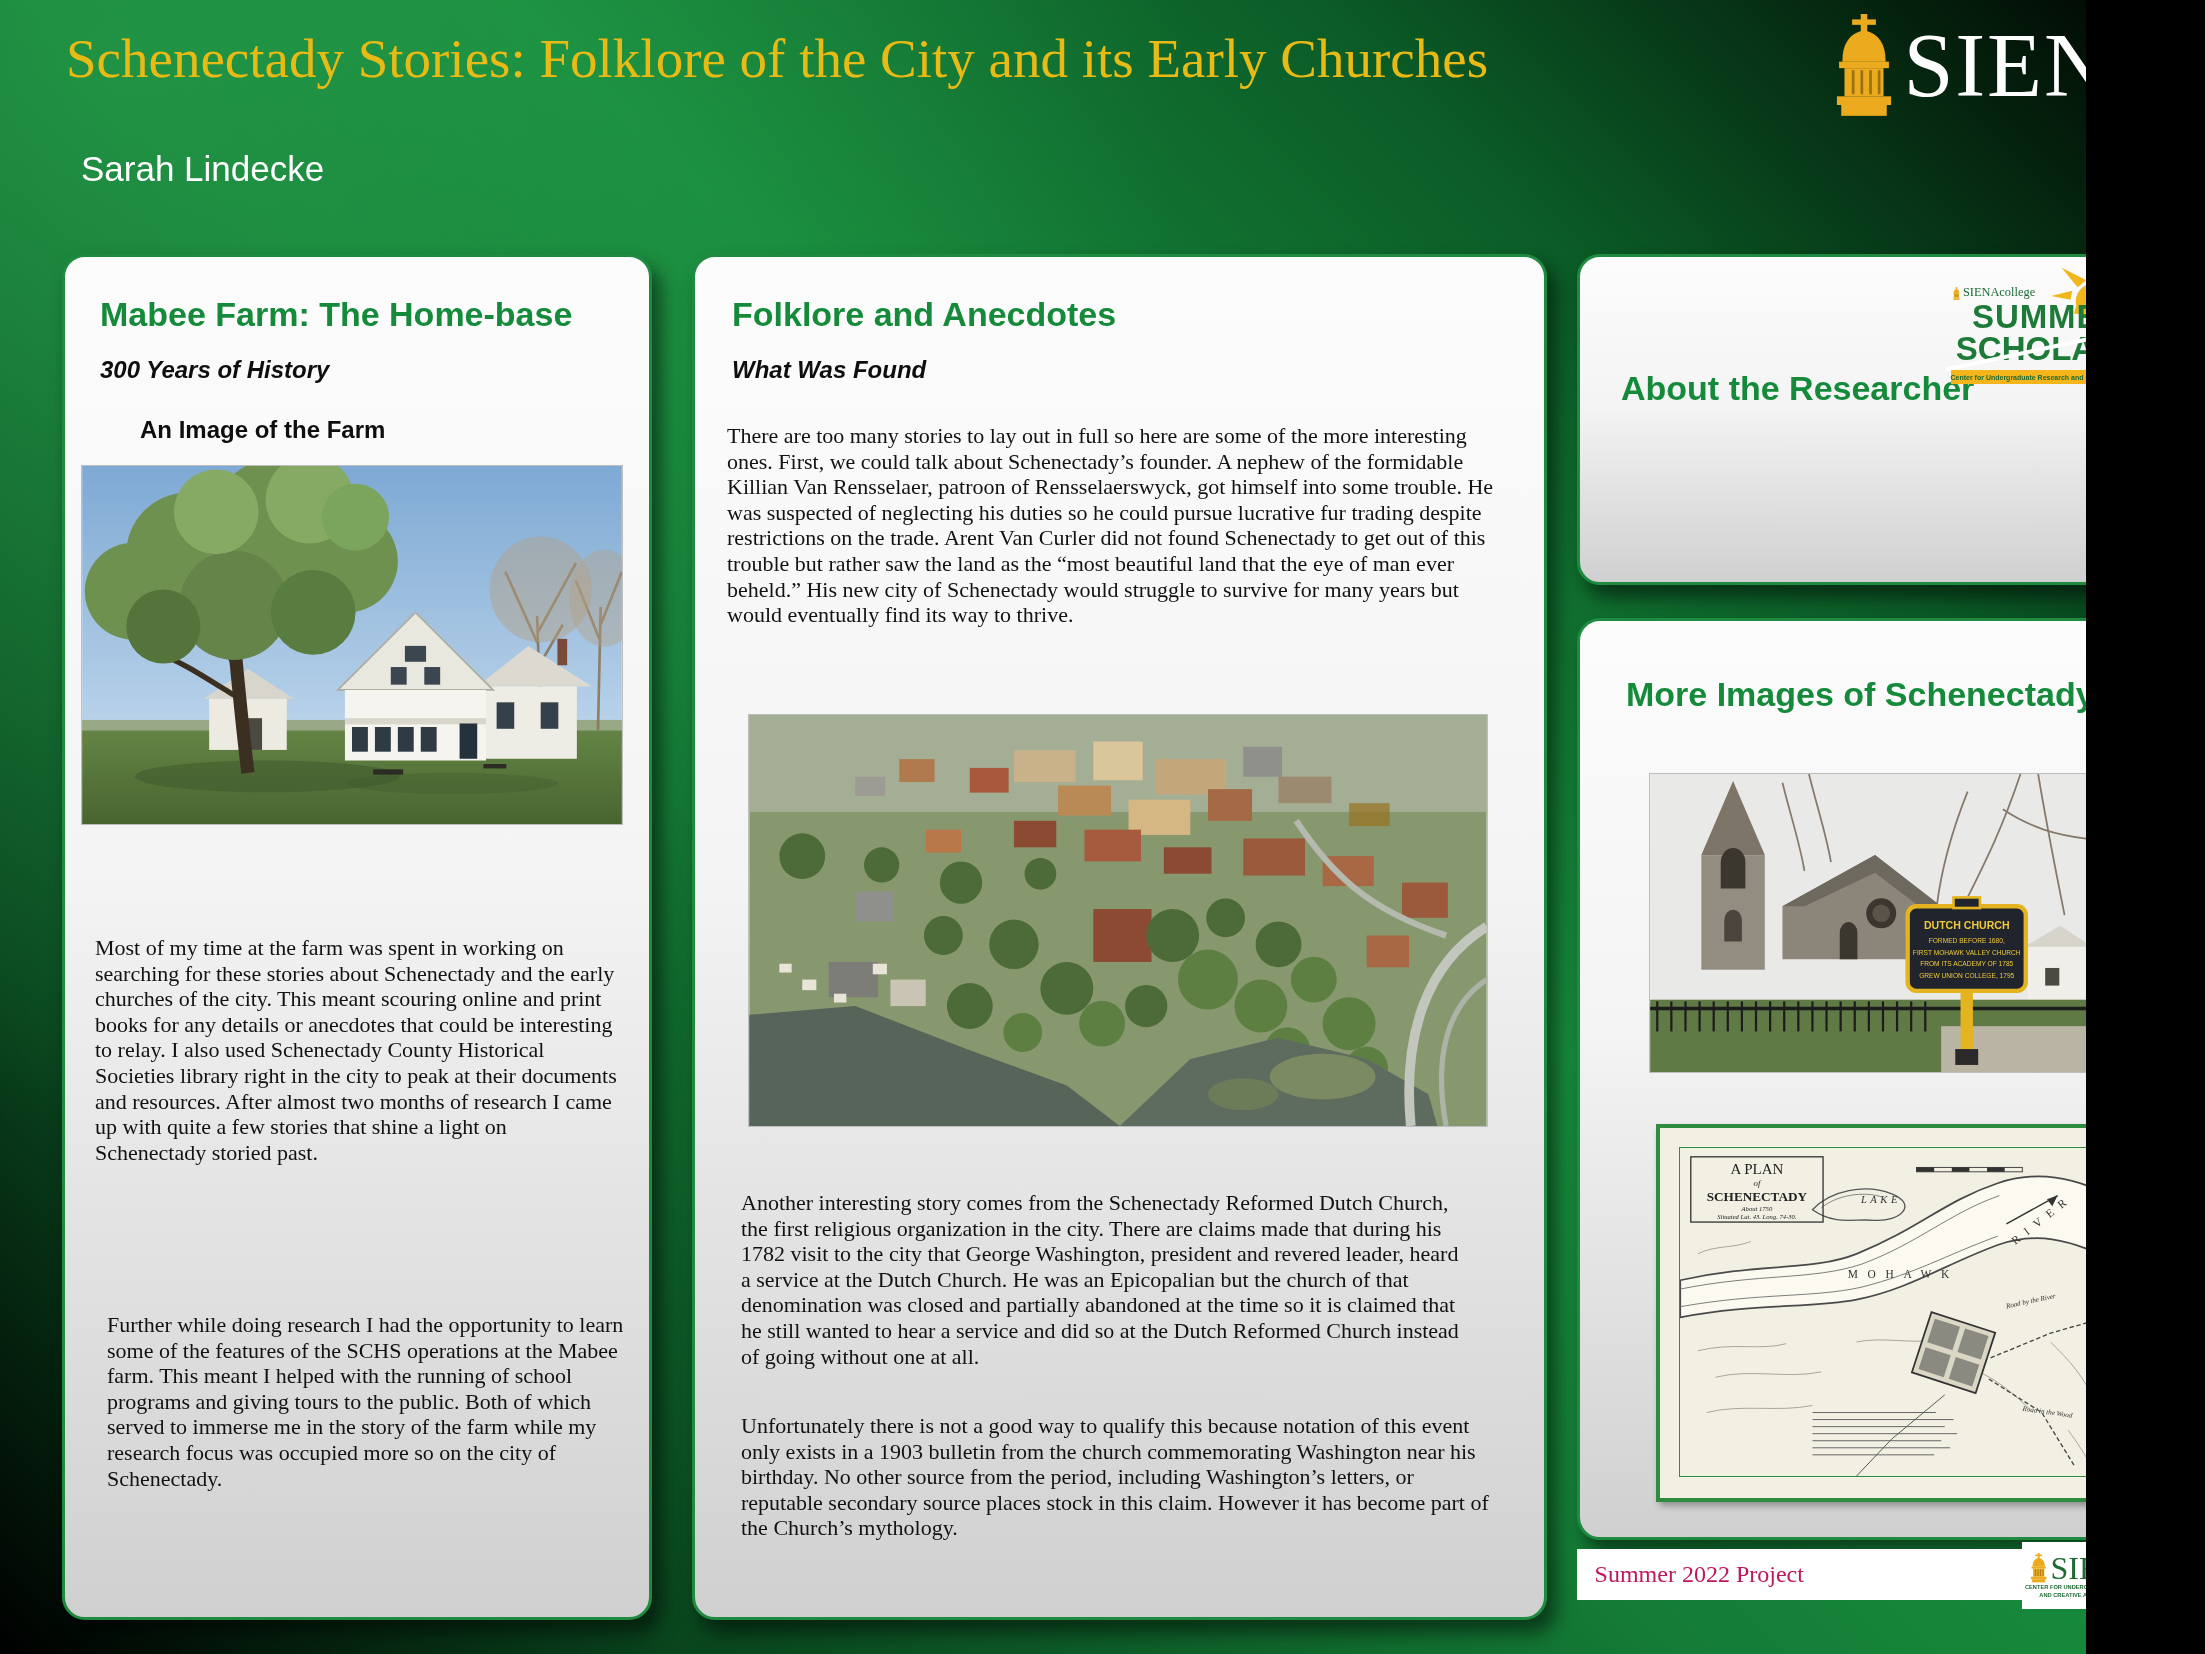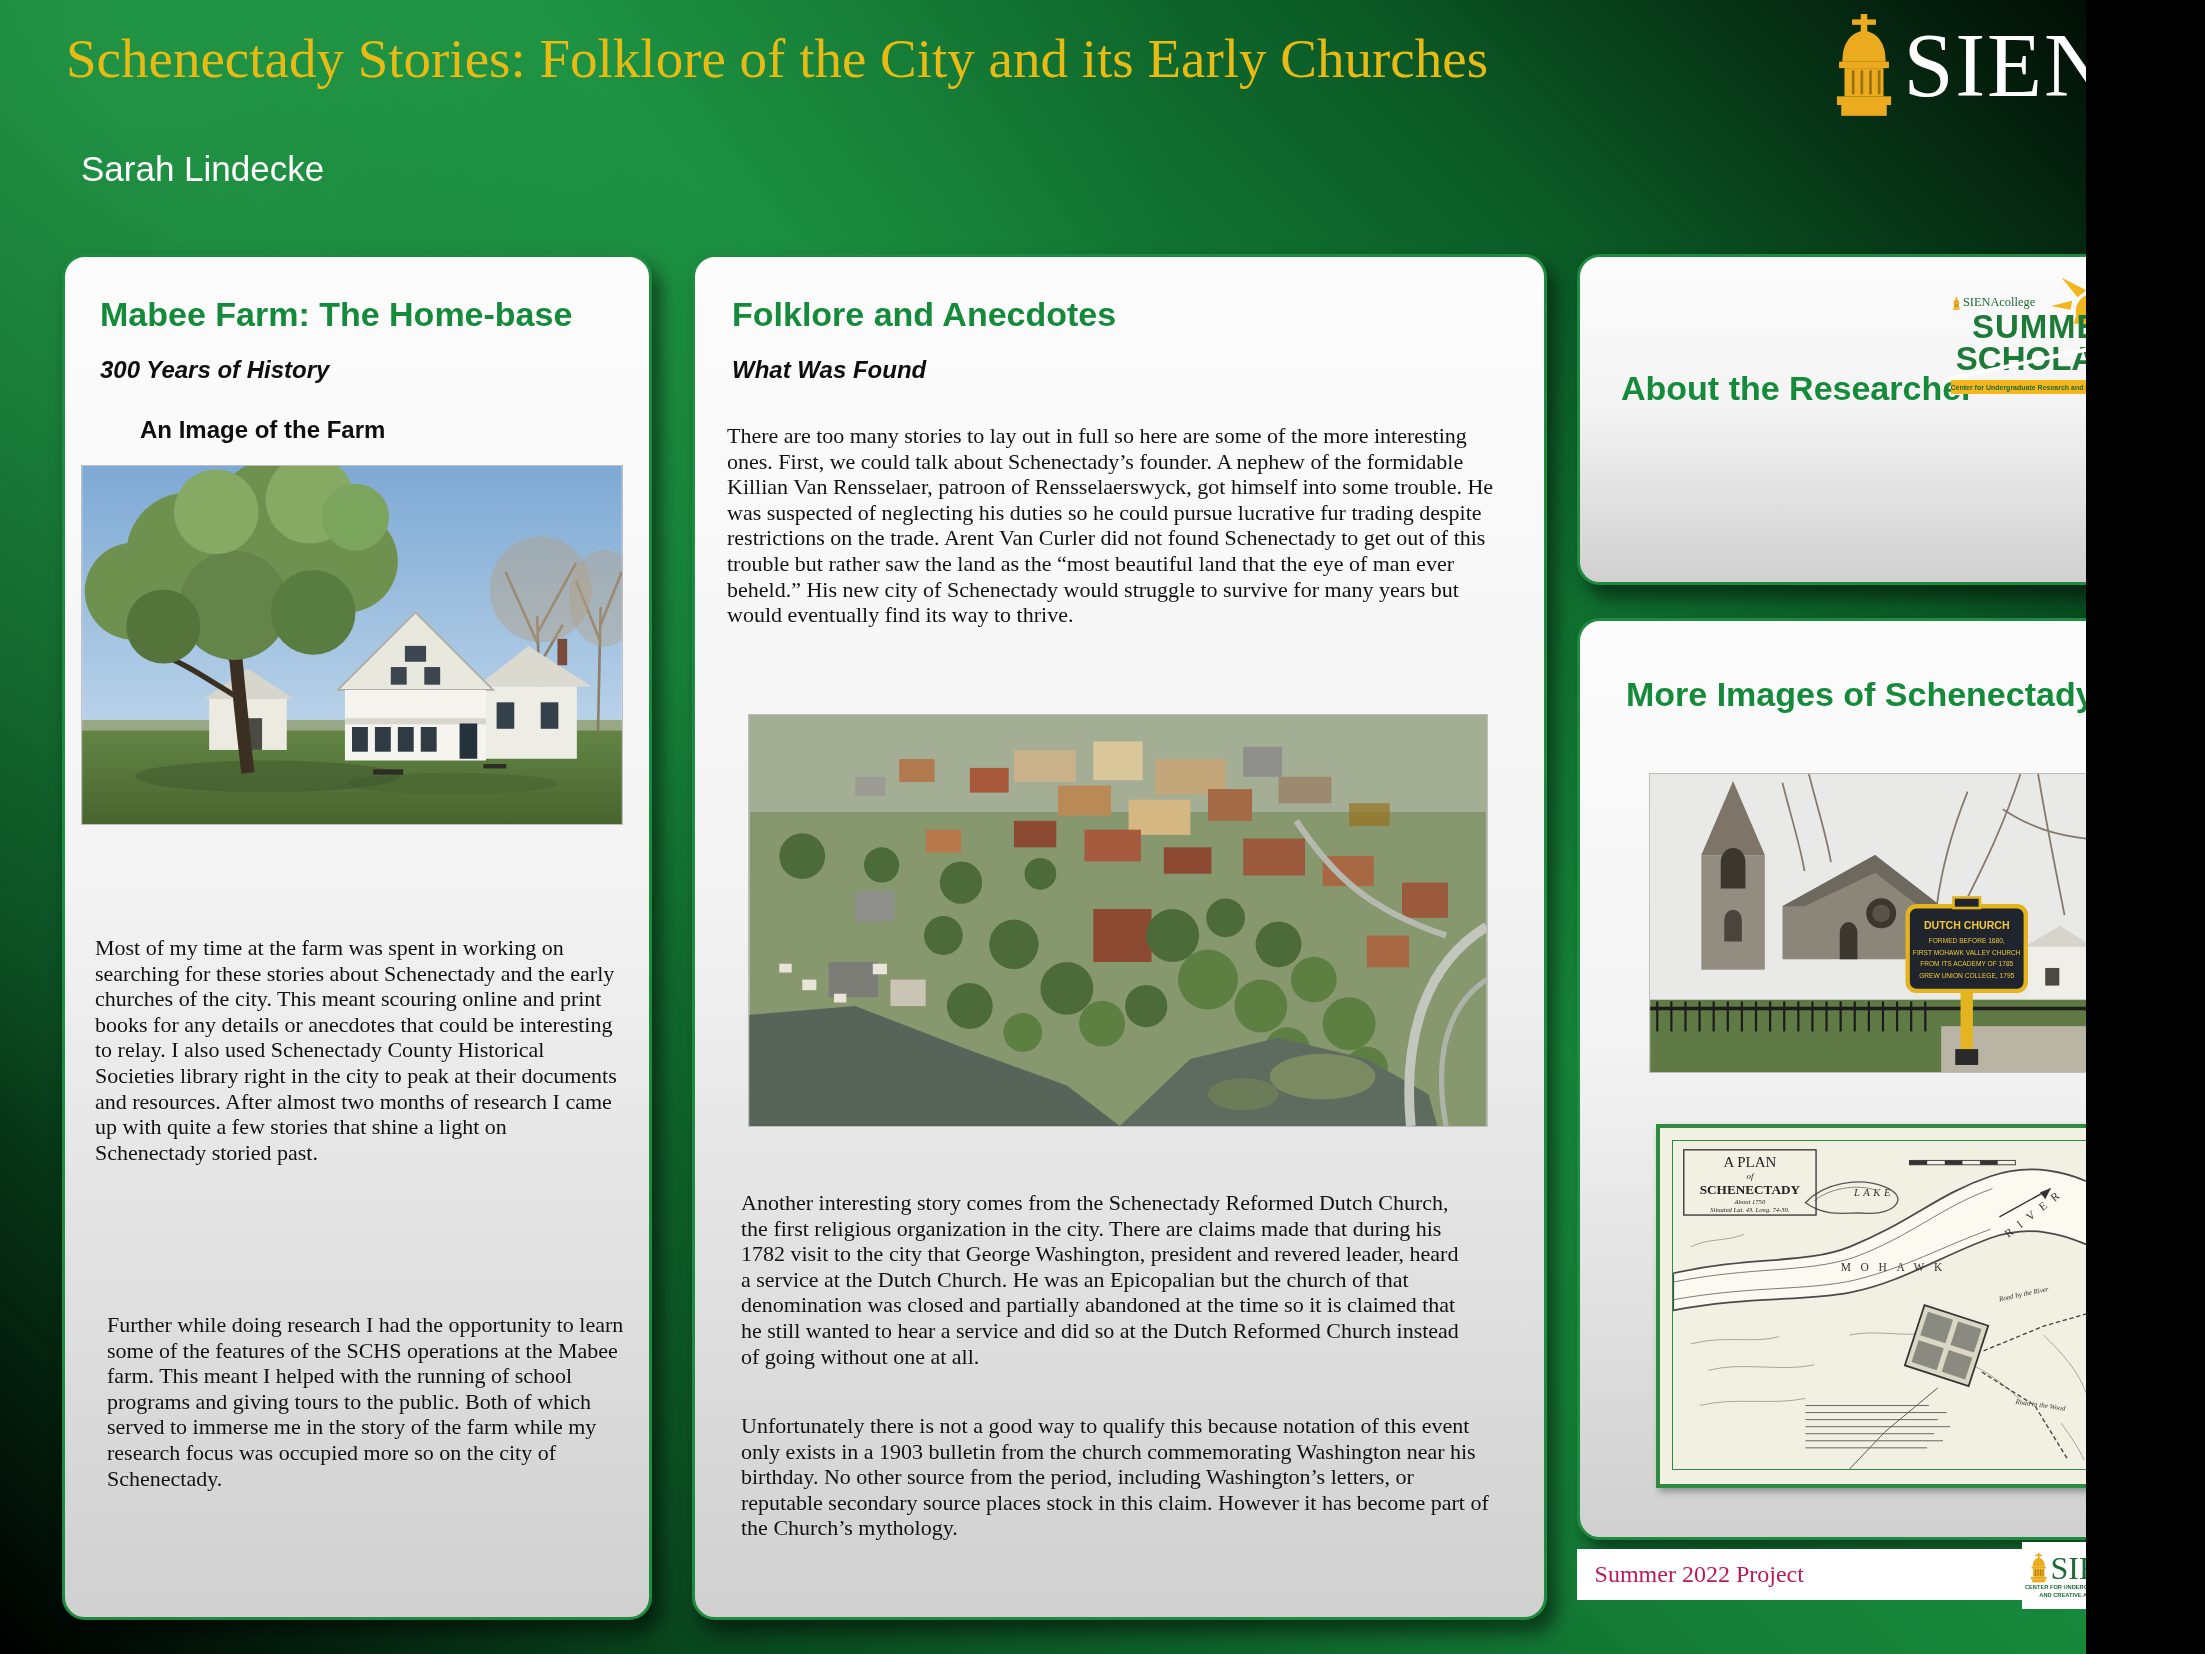--- a/index.html
+++ b/index.html
@@ -33,21 +33,21 @@
   #ss-scholars{left:8.8px;top:71px;font:800 33px/0.95 "Liberation Sans",sans-serif;color:#1e7a38;letter-spacing:0px;}
   #ss-swoosh{left:-3.5px;top:88px;width:168px;height:4.4px;background:#ffffff;transform:rotate(-12deg);}
   #ss-banner{left:3.5px;top:108px;width:189px;background:#f6b61b;font:700 7px/1.3 "Liberation Sans",sans-serif;color:#1d6a33;text-align:center;padding:2.6px 0;white-space:nowrap;}
   
   #footer-bar{left:1577px;top:1549px;width:579px;height:51px;background:#ffffff;}
   #footer-text{left:17.6px;top:12.4px;font:400 24px/1.1 "Liberation Serif",serif;color:#be185d;white-space:nowrap;}
   #footer-logo{right:3.5px;top:-7px;width:131px;height:67px;background:#ffffff;display:flex;flex-direction:column;align-items:center;justify-content:center;}
   #footer-logo .row{display:flex;align-items:center;gap:1.8px;}
   #footer-logo .brand{font:400 32px/1 "Liberation Serif",serif;color:#1d6a33;}
   #footer-logo .tiny{font:700 5.7px/1.25 "Liberation Sans",sans-serif;color:#1d6a33;text-align:center;white-space:nowrap;}
-  .mapwrap{border:4.4px solid #2e8b3f;background:#f2efe3;padding:12px;box-shadow:2.6px 3.5px 7px rgba(0,0,0,.35);}
+  .mapwrap{border:4.4px solid #2e8b3f;background:#f2efe3;padding:19px;box-shadow:2.6px 3.5px 7px rgba(0,0,0,.35);}
   .mapwrap .inner{border:1.8px solid #2e8b3f;}
   svg text{user-select:none;}
 </style>
 </head>
 <body>
 
 <svg width="0" height="0" style="position:absolute">
   <defs>
     <symbol id="dome" viewBox="0 0 60 96">
       <rect x="27" y="0" width="6" height="16" fill="#ecab1e"></rect>
@@ -228,21 +228,21 @@
       </g>
     </svg>
 
     <div class="body-text abs" style="left:46px;top:933px;width:729px;">Another interesting story comes from the Schenectady Reformed Dutch Church, the first religious organization in the city. There are claims made that during his 1782 visit to the city that George Washington, president and revered leader, heard a service at the Dutch Church. He was an Epicopalian but the church of that denomination was closed and partially abandoned at the time so it is claimed that he still wanted to hear a service and did so at the Dutch Reformed Church instead of going without one at all.</div>
     <div class="body-text abs" style="left:46px;top:1156px;width:750px;">Unfortunately there is not a good way to qualify this because notation of this event only exists in a 1903 bulletin from the church commemorating Washington near his birthday. No other source from the period, including Washington’s letters, or reputable secondary source places stock in this claim. However it has become part of the Church’s mythology.</div>
   </div>
 
   <div class="card" style="left:1577px;top:254px;width:593px;height:325px;">
     <div class="h2 abs" style="left:41px;top:113px;">About the Researcher</div>
 
-    <div id="ss-logo" class="abs" style="right:32px;top:15px;">
+    <div id="ss-logo" class="abs" style="right:32px;top:5px;">
       <svg id="ss-sun" class="abs" width="85" height="64" viewBox="0 0 96 72">
         <g fill="#f2b61d">
           <path d="M48 30 L54 2 L60 30 Z"></path>
           <path d="M30 34 L12 12 L40 26 Z"></path>
           <path d="M66 34 L84 12 L56 26 Z"></path>
           <path d="M22 48 L0 44 L24 38 Z"></path>
           <path d="M74 48 L96 44 L72 38 Z"></path>
           <path d="M48 64 A22 22 0 0 1 26 44 L70 44 A22 22 0 0 1 48 64 Z" transform="rotate(180 48 54)"></path>
           <circle cx="48" cy="50" r="20"></circle>
         </g>

